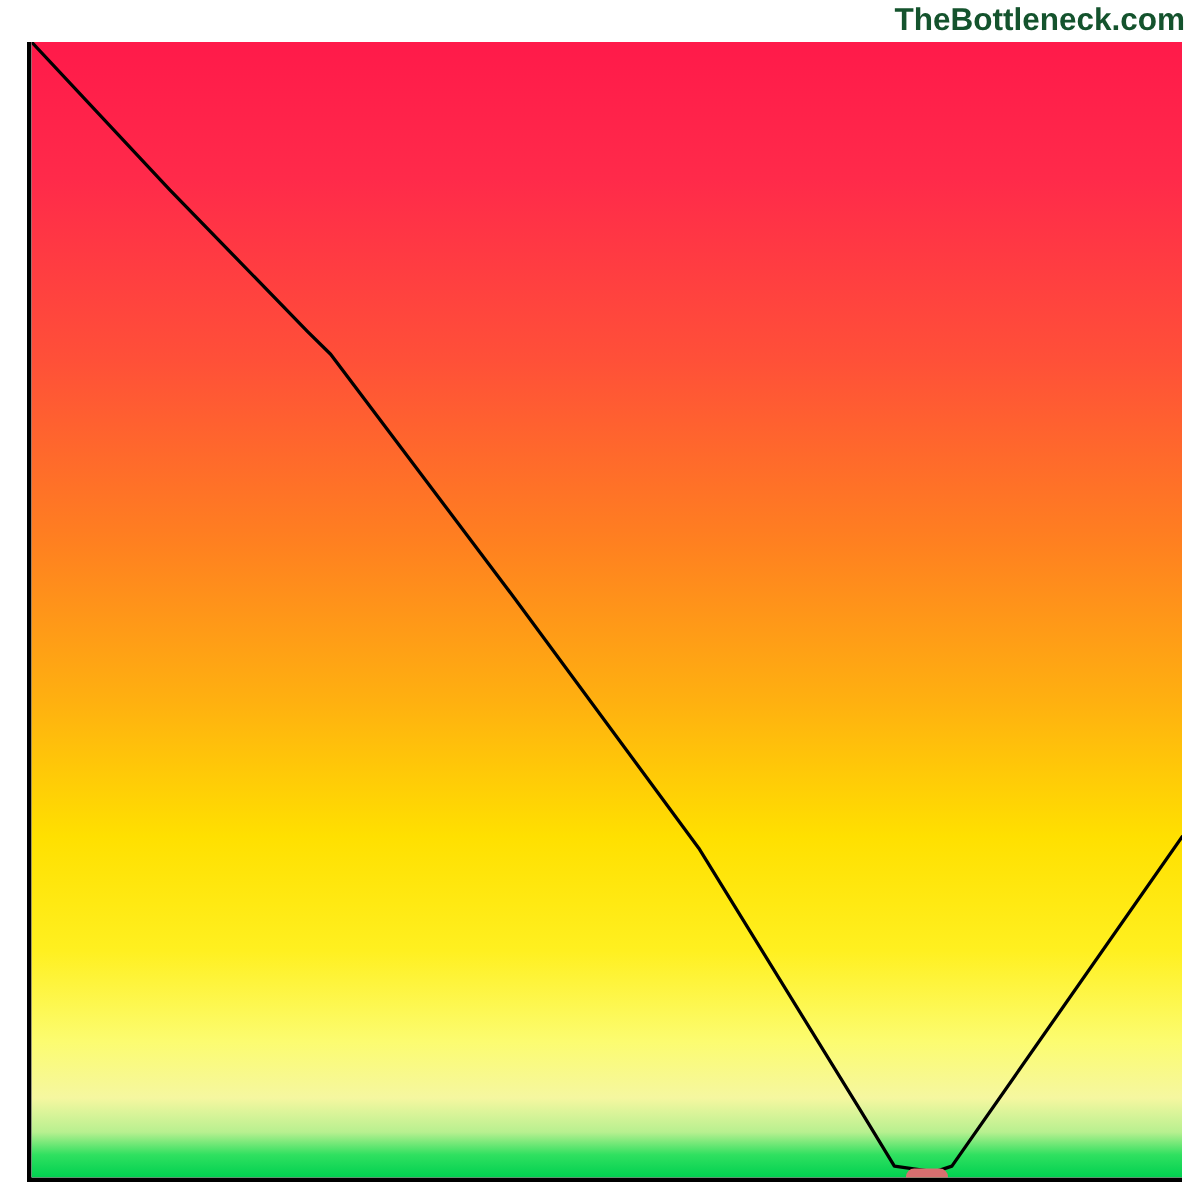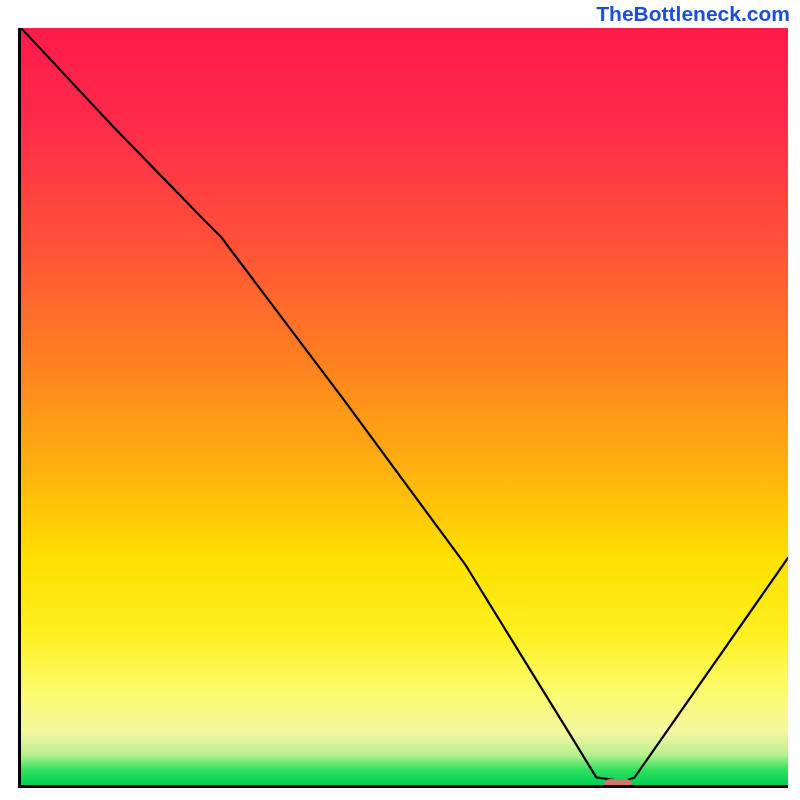--- a/index.html
+++ b/index.html
@@ -10,21 +10,21 @@
     overflow: hidden;
     position: relative;
   }
   .watermark {
     position: absolute;
     top: 2px;
     right: 10px;
     font-family: Arial, sans-serif;
     font-size: 21px;
     font-weight: bold;
-    color: #1d4ed8;
+    color: #14532d;
     z-index: 10;
   }
   .plot-area {
     position: absolute;
     left: 18px;
     top: 28px;
     width: 770px;
     height: 760px;
     border-left: 3px solid #000;
     border-bottom: 3px solid #000;

